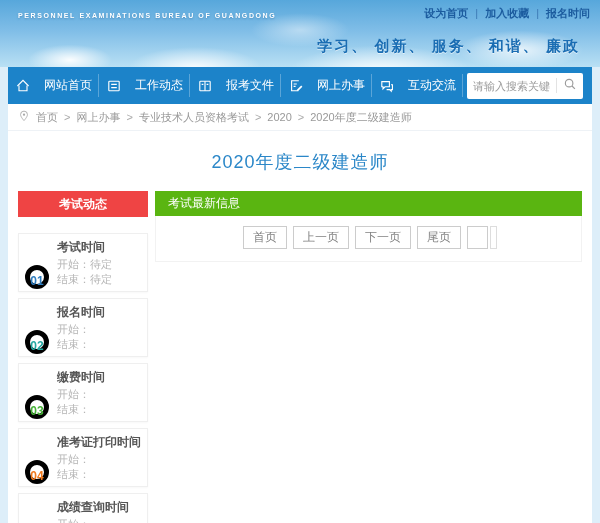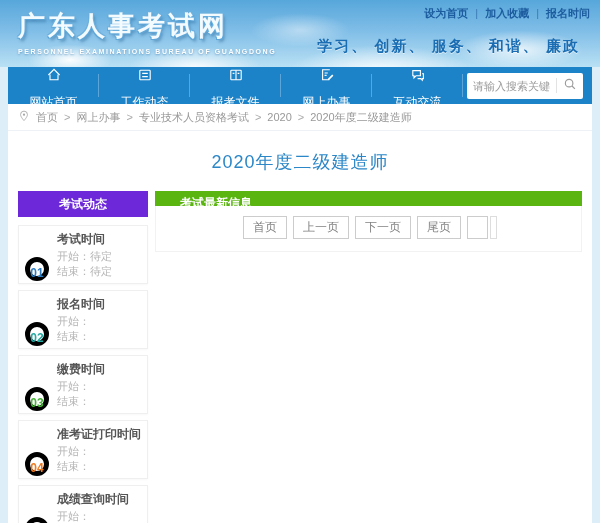--- a/index.html
+++ b/index.html
@@ -38,22 +38,22 @@
     color:#1a6db3; letter-spacing:2px;
     text-shadow:0 1px 0 rgba(255,255,255,.6);
   }
 
   
   .nav {
     margin:0 8px; height:37px; background:#1c83c9;
     display:flex; align-items:center;
   }
   .nav-item {
-    width:91px; height:37px; display:flex; flex-direction:column;
-    align-items:center; justify-content:space-between; gap:13px; cursor:pointer;
+    width:91px; height:37px; display:flex; flex-direction:row;
+    align-items:center; justify-content:center; gap:13px; cursor:pointer;
     position:relative;
   }
   .nav-item:not(:last-of-type)::after {
     content:""; position:absolute; right:0; top:7px; height:23px;
     border-right:1px solid rgba(255,255,255,.28);
   }
   .nav-item svg { width:16px; height:16px; display:block; }
   .nav-label { color:#fff; font-size:12px; line-height:13px; }
   .search-box {
     margin-left:auto; margin-right:9px; width:116px; height:26px;
@@ -83,41 +83,41 @@
   .page-title {
     text-align:center; color:#2b87c8; font-size:18px; letter-spacing:1px;
     padding:19px 0 17px;
   }
 
   .cols { display:flex; gap:7px; padding:0 10px; align-items:flex-start; }
 
   
   .sidebar { width:130px; flex-shrink:0; }
   .sidebar-header {
-    height:26px; line-height:26px; background:#6d28d9; color:#fff;
-    font-size:12px; font-weight:bold; text-align:center; margin-bottom:8px;
+    height:26px; line-height:26px; background:#ef4444; color:#fff;
+    font-size:12px; font-weight:bold; text-align:center; margin-bottom:16px;
   }
   .side-card {
     position:relative; background:#fff; border:1px solid #efefef;
     box-shadow:0 1px 2px rgba(0,0,0,.03);
     padding:4px 4px 4px 38px; margin-bottom:6px; min-height:55px;
   }
   .num-circle {
     position:absolute; left:6px; top:31px; width:24px; height:24px;
     border:5px solid #000000; border-radius:50%; background:#fff;
     font-size:12px; font-weight:bold; text-align:center; line-height:22px;
   }
   .side-title { font-size:12px; font-weight:bold; color:#555; line-height:15px; margin:2px 0 2px; }
   .side-line  { font-size:11px; color:#b5b5b5; line-height:15px; }
 
   
   .panel { flex:1; }
   .panel-header {
-    height:15px; line-height:25px; background:#5ab511; color:#fff;
-    font-size:12px; font-weight:bold; padding-left:25px;
+    height:25px; line-height:25px; background:#5ab511; color:#fff;
+    font-size:12px; font-weight:normal; padding-left:13px;
   }
   .panel-body {
     border:1px solid #f2f2f2; border-top:none;
     padding:10px 0 12px; text-align:center;
   }
   .pager { display:inline-flex; align-items:center; }
   .pg-btn {
     border:1px solid #ccc; background:#fff; color:#828282; font-size:12px;
     padding:4px 9px; margin:0 3px; cursor:pointer; line-height:13px;
     font-family:"Liberation Sans","DejaVu Sans",sans-serif;
@@ -129,21 +129,20 @@
   .pg-slim {
     display:inline-block; width:7px; height:23px; border:1px solid #ddd;
     margin-left:2px; background:#fff; cursor:pointer;
   }
 </style>
 </head>
 <body>
 
 <div class="sky">
   <div class="logo">
-    <div class="logo-title">广东人事考试网</div>
     <div class="logo-sub">PERSONNEL EXAMINATIONS BUREAU OF GUANGDONG</div>
   </div>
   <div class="top-links">
     <a>设为首页</a><span class="sep">|</span><a>加入收藏</a><span class="sep">|</span><a>报名时间</a>
   </div>
   <div class="slogan">学习、 创新、 服务、 和谐、 廉政</div>
 </div>
 
 <div class="nav">
   <div class="nav-item">

